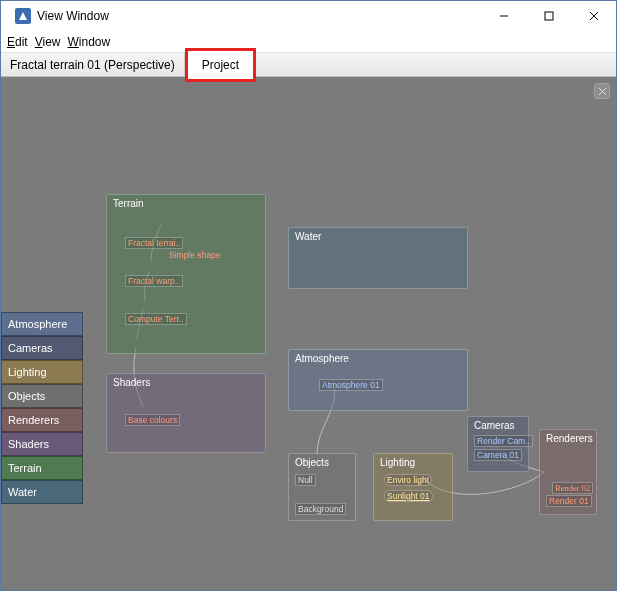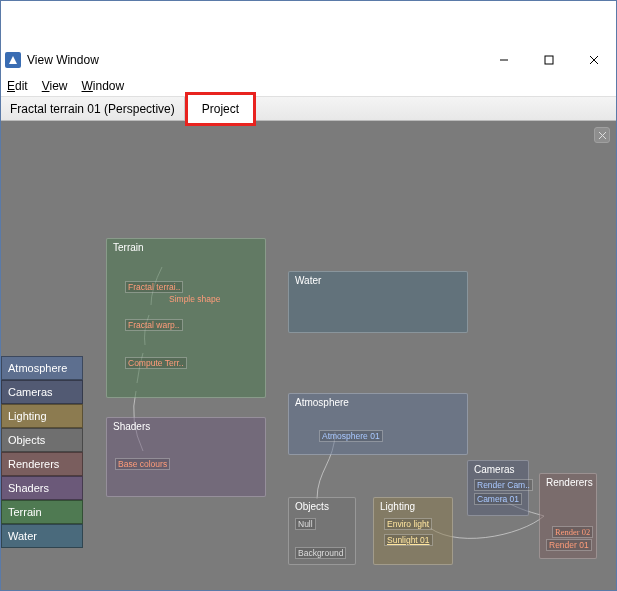--- a/index.html
+++ b/index.html
@@ -1,37 +1,37 @@
 <!DOCTYPE html>
 <html><head>
 <meta charset="utf-8">
 <style>
   * { box-sizing: border-box; margin: 0; padding: 0; font-family: "Segoe UI", Tahoma, sans-serif; }
   html, body { width: 617px; height: 591px; overflow: hidden; }
   .window-frame { width: 617px; height: 591px; border: 1px solid #5a7aa8; background: #fff; display: flex; flex-direction: column; }
-  .titlebar { height: 30px; background: #fff; display: flex; align-items: center; padding-left: 4px; margin-top: 44px; }
+  .titlebar { height: 30px; background: #fff; display: flex; align-items: center; padding-left: 14px; }
   .app-icon { width: 16px; height: 16px; background: #3a6db3; border-radius: 2px; display: flex; align-items: center; justify-content: center; margin-right: 6px; }
   .title-text { font-size: 12px; color: #000; flex: 1; }
   .win-controls { display: flex; height: 100%; }
   .win-btn { width: 45px; height: 100%; display: flex; align-items: center; justify-content: center; }
   .win-btn svg { fill: none; stroke: #000; stroke-width: 1; }
-  .menubar { height: 22px; background: #fff; display: flex; align-items: center; padding-left: 6px; gap: 14px; font-size: 12px; border-bottom: 1px solid #e0e0e0; }
+  .menubar { height: 22px; background: #fff; display: flex; align-items: center; padding-left: 6px; gap: 7px; font-size: 12px; border-bottom: 1px solid #e0e0e0; }
   .menubar span { color: #000; }
   .menubar span::first-letter { text-decoration: underline; }
   .tabbar { height: 24px; background: linear-gradient(#f4f4f4,#e8e8e8); display: flex; align-items: center; font-size: 12px; border-bottom: 1px solid #bbb; position: relative; }
   .tab { padding: 4px 9px; border-right: 1px solid #ccc; color: #000; height: 100%; display: flex; align-items: center; }
   .tab.highlight { border: 3px solid #e8231f; padding: 14px 14px; background: #fff; font-weight: 400; position: relative; z-index: 5; }
   .canvas { flex: 1; background: #7b7b7b; position: relative; overflow: hidden; }
   .close-canvas { position: absolute; top: 6px; right: 6px; width: 16px; height: 16px; background: #8e8e8e; border: 1px solid #a0a0a0; border-radius: 3px; display: flex; align-items: center; justify-content: center; color: #ddd; font-size: 10px; }
   .cat-stack { position: absolute; left: 0; top: 235px; display: flex; flex-direction: column; }
   .cat-btn { width: 82px; height: 24px; font-size: 11px; color: #fff; border: 1px solid rgba(0,0,0,.35); display: flex; align-items: center; padding-left: 6px; }
   .node-panel { position: absolute; border: 1px solid rgba(255,255,255,.25); border-radius: 2px; }
   .node-panel .label { position: absolute; top: 3px; left: 6px; font-size: 10px; color: #fff; }
   .node-item { position: absolute; font-size: 8.5px; color: #ffb0b0; white-space: nowrap; padding: 0 2px; }
-  .node-item.yel { color: #ffe6a0; }
+  .node-item.yel { color: #ffe6a0; border-radius: 6px; }
   .node-item.blue { color: #a9c8ff; }
   .node-item.red { color: #ff9c7a; }
   .node-item.box { border: 1px solid rgba(255,255,255,.3); background: rgba(0,0,0,.12); padding: 0px 2px; }
   svg.edges { position: absolute; top: 0; left: 0; width: 100%; height: 100%; pointer-events: none; }
   svg.edges path { stroke: #d8d8d8; stroke-width: 1; fill: none; opacity: .7; }
 </style>
 </head>
 <body>
 
 <div class="window-frame">
@@ -106,30 +106,30 @@
     <div class="node-panel" style="left:105px; top:117px; width:160px; height:160px; background:rgba(79,122,82,.55)">
       <span class="label">Terrain</span>
       <span class="node-item red" style="left:60px; top:22px;margin-top:33px;">Simple shape</span>
       <span class="node-item red box" style="left:18px; top:42px;">Fractal terrai..</span>
       <span class="node-item red box" style="left:18px; top:80px;">Fractal warp..</span>
       <span class="node-item red box" style="left:18px; top:118px;">Compute Terr..</span>
     </div>
 
     <div class="node-panel" style="left:105px; top:296px; width:160px; height:80px; background:rgba(107,89,121,.5)">
       <span class="label">Shaders</span>
-      <span class="node-item red box" style="left:8px; top:40px;">Base colours</span>
+      <span class="node-item red box" style="left:18px; top:40px;">Base colours</span>
     </div>
 
     <div class="node-panel" style="left:287px; top:150px; width:180px; height:62px; background:rgba(74,106,124,.5)">
       <span class="label">Water</span>
     </div>
 
     <div class="node-panel" style="left:287px; top:272px; width:180px; height:62px; background:rgba(93,111,143,.5)">
       <span class="label">Atmosphere</span>
-      <span class="node-item blue box" style="left:30px; top:36px;">Atmosphere 01</span>
+      <span class="node-item blue box" style="left:30px; top:29px;">Atmosphere 01</span>
     </div>
 
     <div class="node-panel" style="left:287px; top:376px; width:68px; height:68px; background:rgba(111,111,111,.5)">
       <span class="label">Objects</span>
       <span class="node-item box" style="left:6px; top:20px; color:#ddd">Null</span>
       <span class="node-item box" style="left:6px; top:49px; color:#ddd">Background</span>
     </div>
 
     <div class="node-panel" style="left:372px; top:376px; width:80px; height:68px; background:rgba(140,123,80,.5)">
       <span class="label">Lighting</span>

